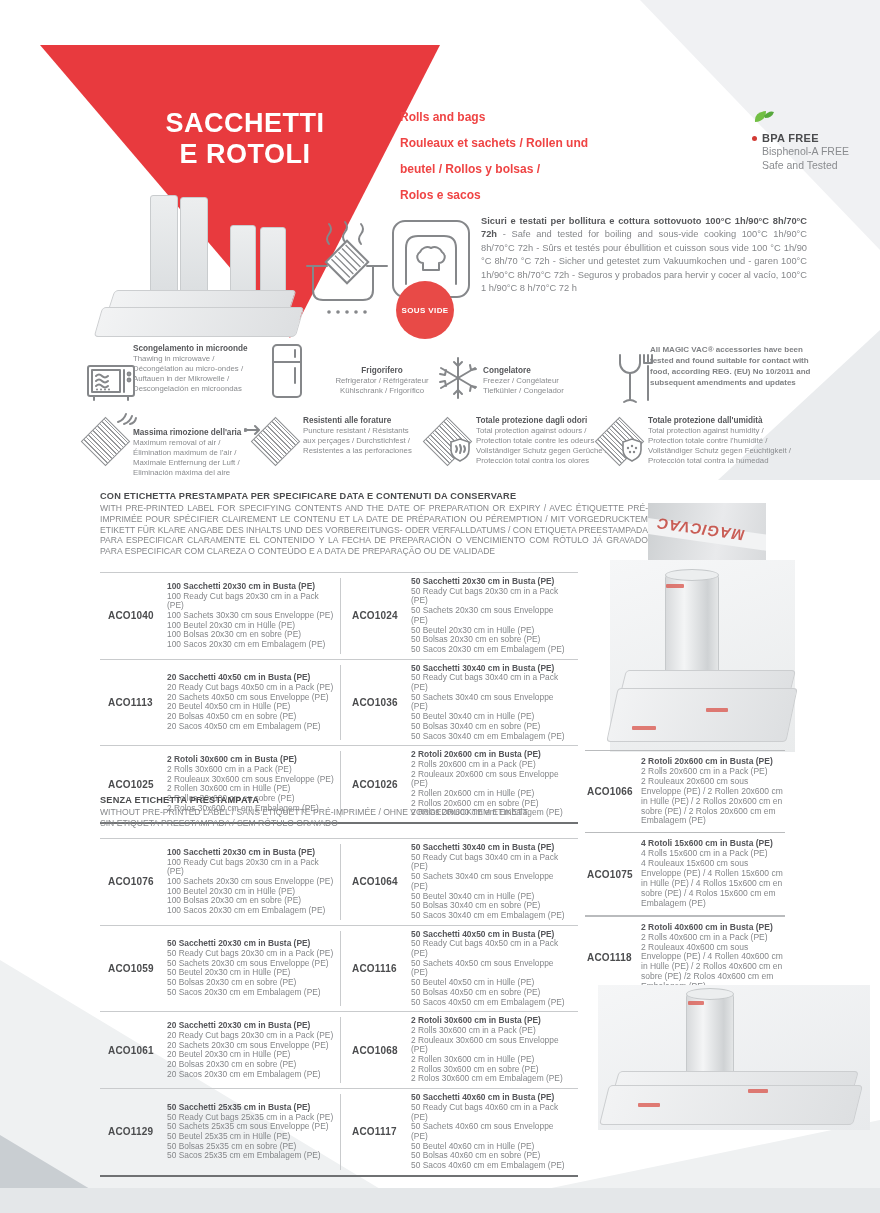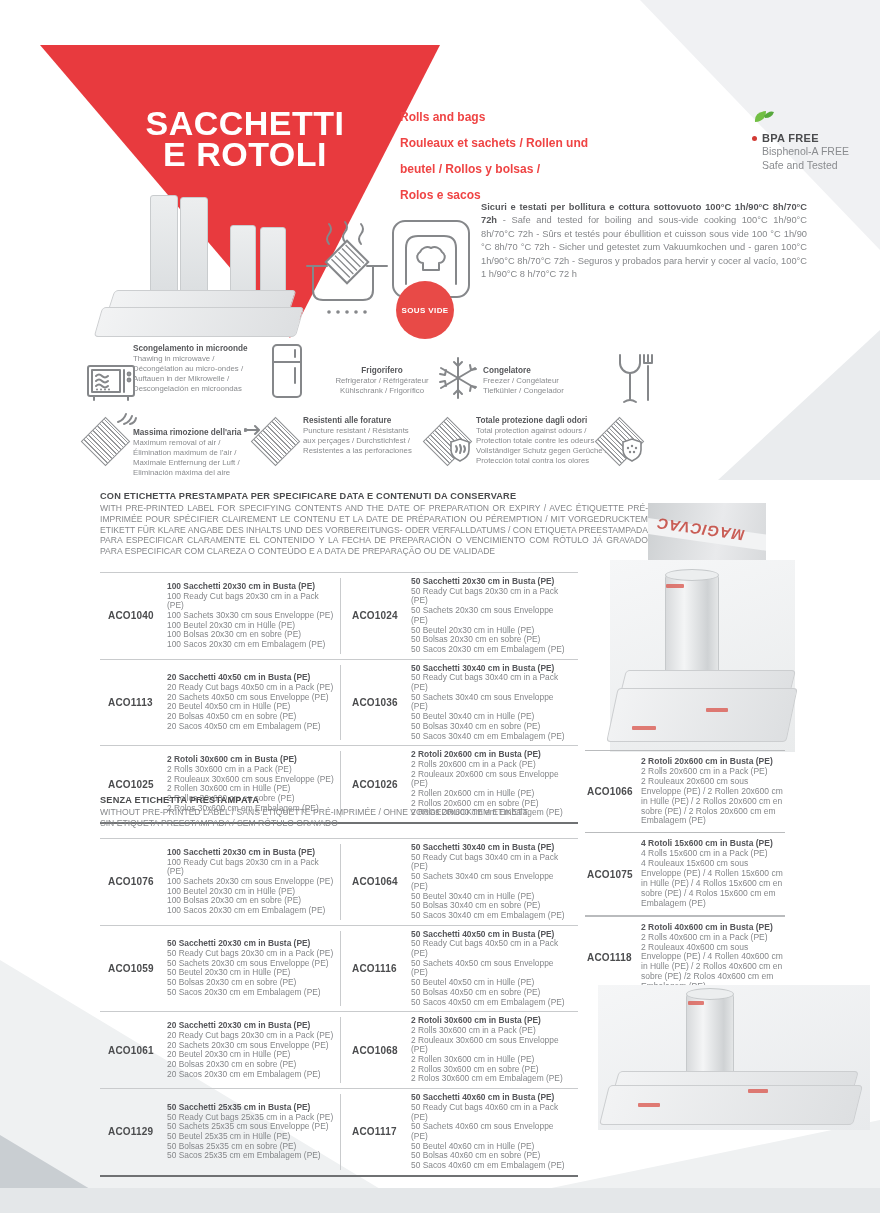--- a/index.html
+++ b/index.html
@@ -5,21 +5,21 @@
   html,body{margin:0;padding:0;background:#fff;}
   .page{position:relative;width:880px;height:1213px;background:#fff;overflow:hidden;
         font-family:"Liberation Sans",sans-serif;color:#85878a;}
   .abs{position:absolute;}
   
   .wedge{position:absolute;z-index:0;}
   
   .banner{position:absolute;left:40px;top:45px;width:400px;height:293px;background:#e83a3e;
           clip-path:polygon(0 0,100% 0,62.5% 100%);z-index:1;}
   .banner-title{position:absolute;left:115px;top:108px;width:260px;text-align:center;
-          color:#fff;font-size:34px;line-height:31px;font-weight:bold;letter-spacing:.5px;
+          color:#fff;font-size:27px;line-height:31px;font-weight:bold;letter-spacing:.5px;
           white-space:pre-line;z-index:2;}
   .product-title{position:absolute;left:400px;top:104px;width:290px;color:#ef4444;
           font-size:12px;line-height:26px;font-weight:bold;white-space:pre-line;z-index:2;}
   .bpa{position:absolute;left:752px;top:108px;z-index:2;}
   .bpa-row{display:flex;align-items:center;gap:5px;margin-top:2px;}
   .bpa-dot{width:5px;height:5px;border-radius:50%;background:#d23b35;}
   .bpa-title{font-size:11px;font-weight:bold;color:#4b4c4e;letter-spacing:.3px;}
   .bpa-line{font-size:10.5px;line-height:14px;color:#8a8c8f;margin-left:10px;}
   
   .photo{position:absolute;z-index:2;}
@@ -33,21 +33,21 @@
        border-radius:50%;background:#eceeef;}
   .redmark{position:absolute;height:4px;background:#d9534a;opacity:.75;border-radius:1px;}
   .labelphoto{background:linear-gradient(100deg,#cdd0d2,#e9eaec 60%,#d8dadc);overflow:hidden;}
   .labeltext{position:absolute;left:8px;top:18px;font-size:15px;font-weight:bold;font-style:italic;
              color:#c0392f;transform:rotate(188deg);letter-spacing:1px;opacity:.8;}
   
   .lineicon{stroke:#85878a;fill:none;stroke-width:2;stroke-linecap:round;stroke-linejoin:round;}
   .sousvide{position:absolute;left:396px;top:281px;width:58px;height:58px;border-radius:50%;
             background:#e84a47;color:#fff;display:flex;align-items:center;justify-content:center;
             font-size:8px;font-weight:bold;letter-spacing:.4px;z-index:3;}
-  .safety{position:absolute;left:481px;top:201px;width:326px;font-size:9.3px;line-height:13.4px;
+  .safety{position:absolute;left:481px;top:215px;width:326px;font-size:9.3px;line-height:13.4px;
           color:#85878a;text-align:justify;z-index:2;}
   .safety .b{font-weight:bold;color:#57585b;}
   .feat{position:absolute;z-index:2;}
   .feat-title{font-size:8.2px;font-weight:bold;color:#57585b;margin-bottom:1px;}
   .feat-text{font-size:7.8px;line-height:10px;color:#8a8c8f;white-space:pre-line;}
   .feat-text.strong{font-weight:bold;color:#808285;font-size:8px;line-height:11px;}
   .bagicon{position:absolute;width:33px;height:33px;transform:rotate(45deg);border:1px solid #8d8f92;
            background:repeating-linear-gradient(0deg,#fff 0 2.2px,#97999c 2.2px 3.2px);z-index:2;}
   .shield{position:absolute;z-index:3;}
   
@@ -214,20 +214,23 @@
 
 <svg class="abs" style="left:616px;top:352px;z-index:2" width="38" height="54" viewBox="0 0 38 54">
   <g class="lineicon" stroke-width="1.8">
     <path d="M4 3 v8 a10 10 0 0 0 20 0 V3"></path>
     <line x1="14" y1="21" x2="14" y2="48"></line>
     <path d="M8 50 q6 -4 12 0"></path>
     <line x1="32" y1="14" x2="32" y2="48"></line>
     <path d="M28 3 v8 M32 3 v8 M36 3 v8 M28 11 h8"></path>
   </g>
 </svg>
+<div class="feat" style="left:650px;top:344px;width:168px;">
+  <div class="feat-text strong">All MAGIC VAC® accessories have been tested and found suitable for contact with food, according REG. (EU) No 10/2011 and subsequent amendments and updates</div>
+</div>
 
 <div class="bagicon" style="left:88px;top:424px;"></div>
 <svg class="shield" style="left:116px;top:408px;" width="22" height="18" viewBox="0 0 22 18">
   <g class="lineicon" stroke-width="1.4">
         <path d="M2 14 q6 -2 8 -8 M8 16 q6 -2 8 -8 M14 16 q5 -1 6 -6"></path>
       </g>
 </svg>
 <div class="feat" style="left:133px;top:416px;width:160px;margin-top:12px;">
   <div class="feat-title">Massima rimozione dell'aria</div>
   <div class="feat-text">Maximum removal of air /
@@ -269,20 +272,27 @@
 <svg class="shield" style="left:622px;top:438px;" width="20" height="24" viewBox="0 0 20 24">
   <path d="M10 1 L19 4 V12 q0 7 -9 11 q-9 -4 -9 -11 V4 Z" fill="#fff" stroke="#85878a" stroke-width="1.6"></path>
   <g fill="#85878a">
         <circle cx="6" cy="10" r="1.2"></circle>
         <circle cx="10" cy="8" r="1.2"></circle>
         <circle cx="14" cy="10" r="1.2"></circle>
         <circle cx="8" cy="14" r="1.2"></circle>
         <circle cx="12" cy="14" r="1.2"></circle>
       </g>
 </svg>
+<div class="feat" style="left:648px;top:416px;width:172px;">
+  <div class="feat-title">Totale protezione dall'umidità</div>
+  <div class="feat-text">Total protection against humidity /
+Protection totale contre l'humidité /
+Vollständiger Schutz gegen Feuchtigkeit /
+Protección total contra la humedad</div>
+</div>
 
 <div class="sec-head" style="left:100px;top:491px;width:560px;">CON ETICHETTA PRESTAMPATA PER SPECIFICARE DATA E CONTENUTI DA CONSERVARE</div>
 <div class="sec-sub" style="left:100px;top:503px;width:548px;">WITH PRE-PRINTED LABEL FOR SPECIFYING CONTENTS AND THE DATE OF PREPARATION OR EXPIRY / AVEC ÉTIQUETTE PRÉ-IMPRIMÉE POUR SPÉCIFIER CLAIREMENT LE CONTENU ET LA DATE DE PRÉPARATION OU PÉREMPTION / MIT VORGEDRUCKTEM ETIKETT FÜR KLARE ANGABE DES INHALTS UND DES VORBEREITUNGS- ODER VERFALLDATUMS / CON ETIQUETA PREESTAMPADA PARA ESPECIFICAR CLARAMENTE EL CONTENIDO Y LA FECHA DE PREPARACIÓN O VENCIMIENTO COM RÓTULO JÁ  GRAVADO PARA ESPECIFICAR COM CLAREZA O CONTEÚDO E A DATA DE PREPARAÇÃO OU DE VALIDADE</div>
 
 <div class="ptable" style="top:572px;">
   <div class="prow">
     <div class="pcell c0">
           <div class="pcode">ACO1040</div>
           <div>
             <div class="pline first">100 Sacchetti 20x30 cm in Busta (PE)</div>

